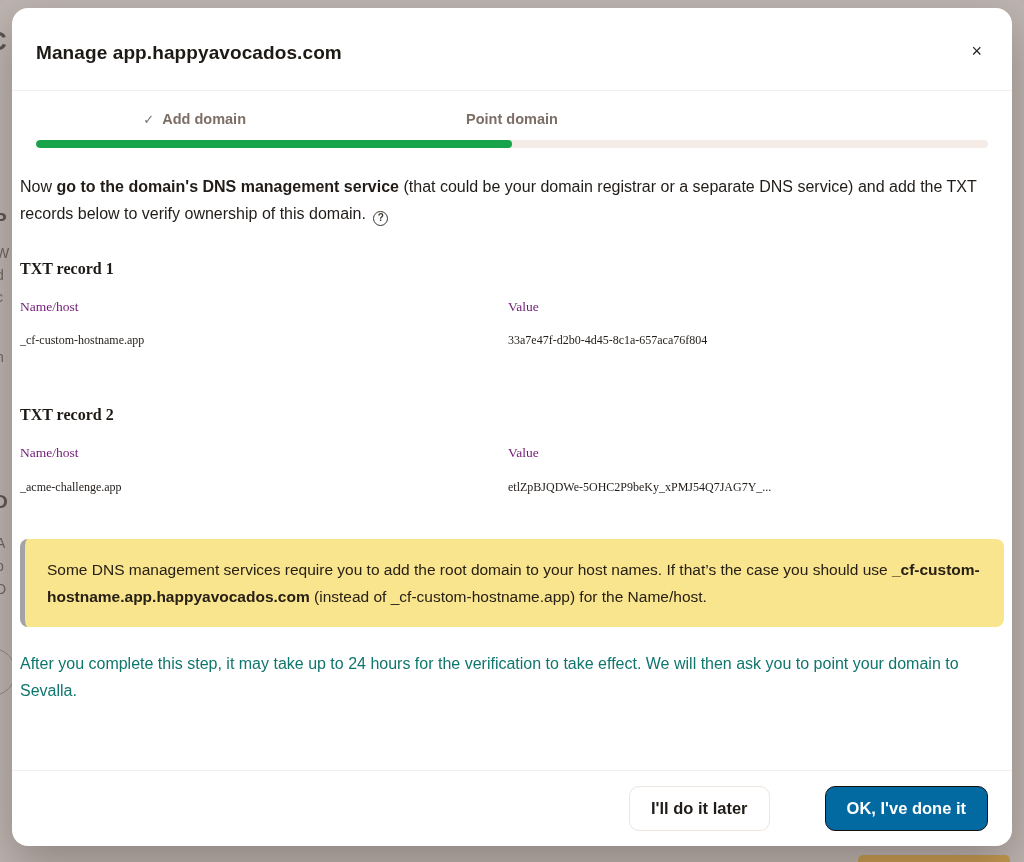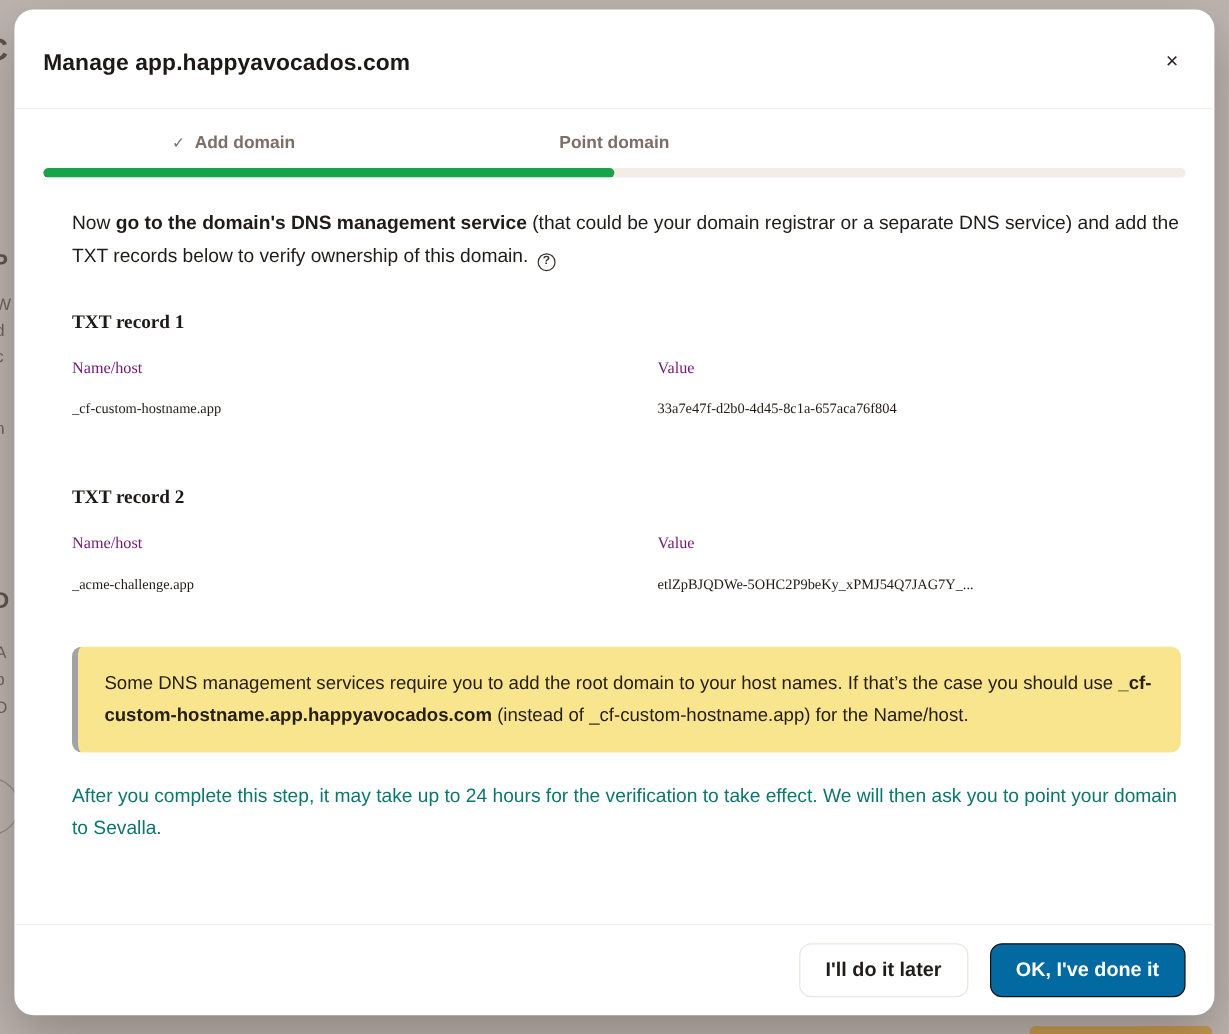--- a/index.html
+++ b/index.html
@@ -103,25 +103,24 @@
   }
   .progress-fill {
     width: 50%;
     height: 100%;
     background: #17a34a;
     border-radius: 999px;
   }
 
   
   .content {
-    padding: 0 28px;
+    padding: 0 8px;
     flex: 1;
     font-size: 16px;
     line-height: 1.68;
-    margin-left: 20px;
   }
   .intro { margin-top: 26px; color: #211c18; }
   .intro b { font-weight: 700; }
   .help-icon {
     display: inline-flex;
     align-items: center;
     justify-content: center;
     width: 15px; height: 15px;
     border: 1.4px solid #3a342f;
     border-radius: 50%;
@@ -183,20 +182,21 @@
     gap: 18px;
   }
   .btn {
     font-family: inherit;
     font-size: 16.5px;
     font-weight: 600;
     border-radius: 10px;
     padding: 11px 21px;
     cursor: pointer;
     line-height: 1.3;
+    margin-left: 37px;
   }
   .btn-secondary {
     background: #ffffff;
     color: #211c18;
     border: 1px solid #ede4de;
   }
   .btn-primary {
     background: #0369a1;
     color: #ffffff;
     border: 1px solid #16110f;

